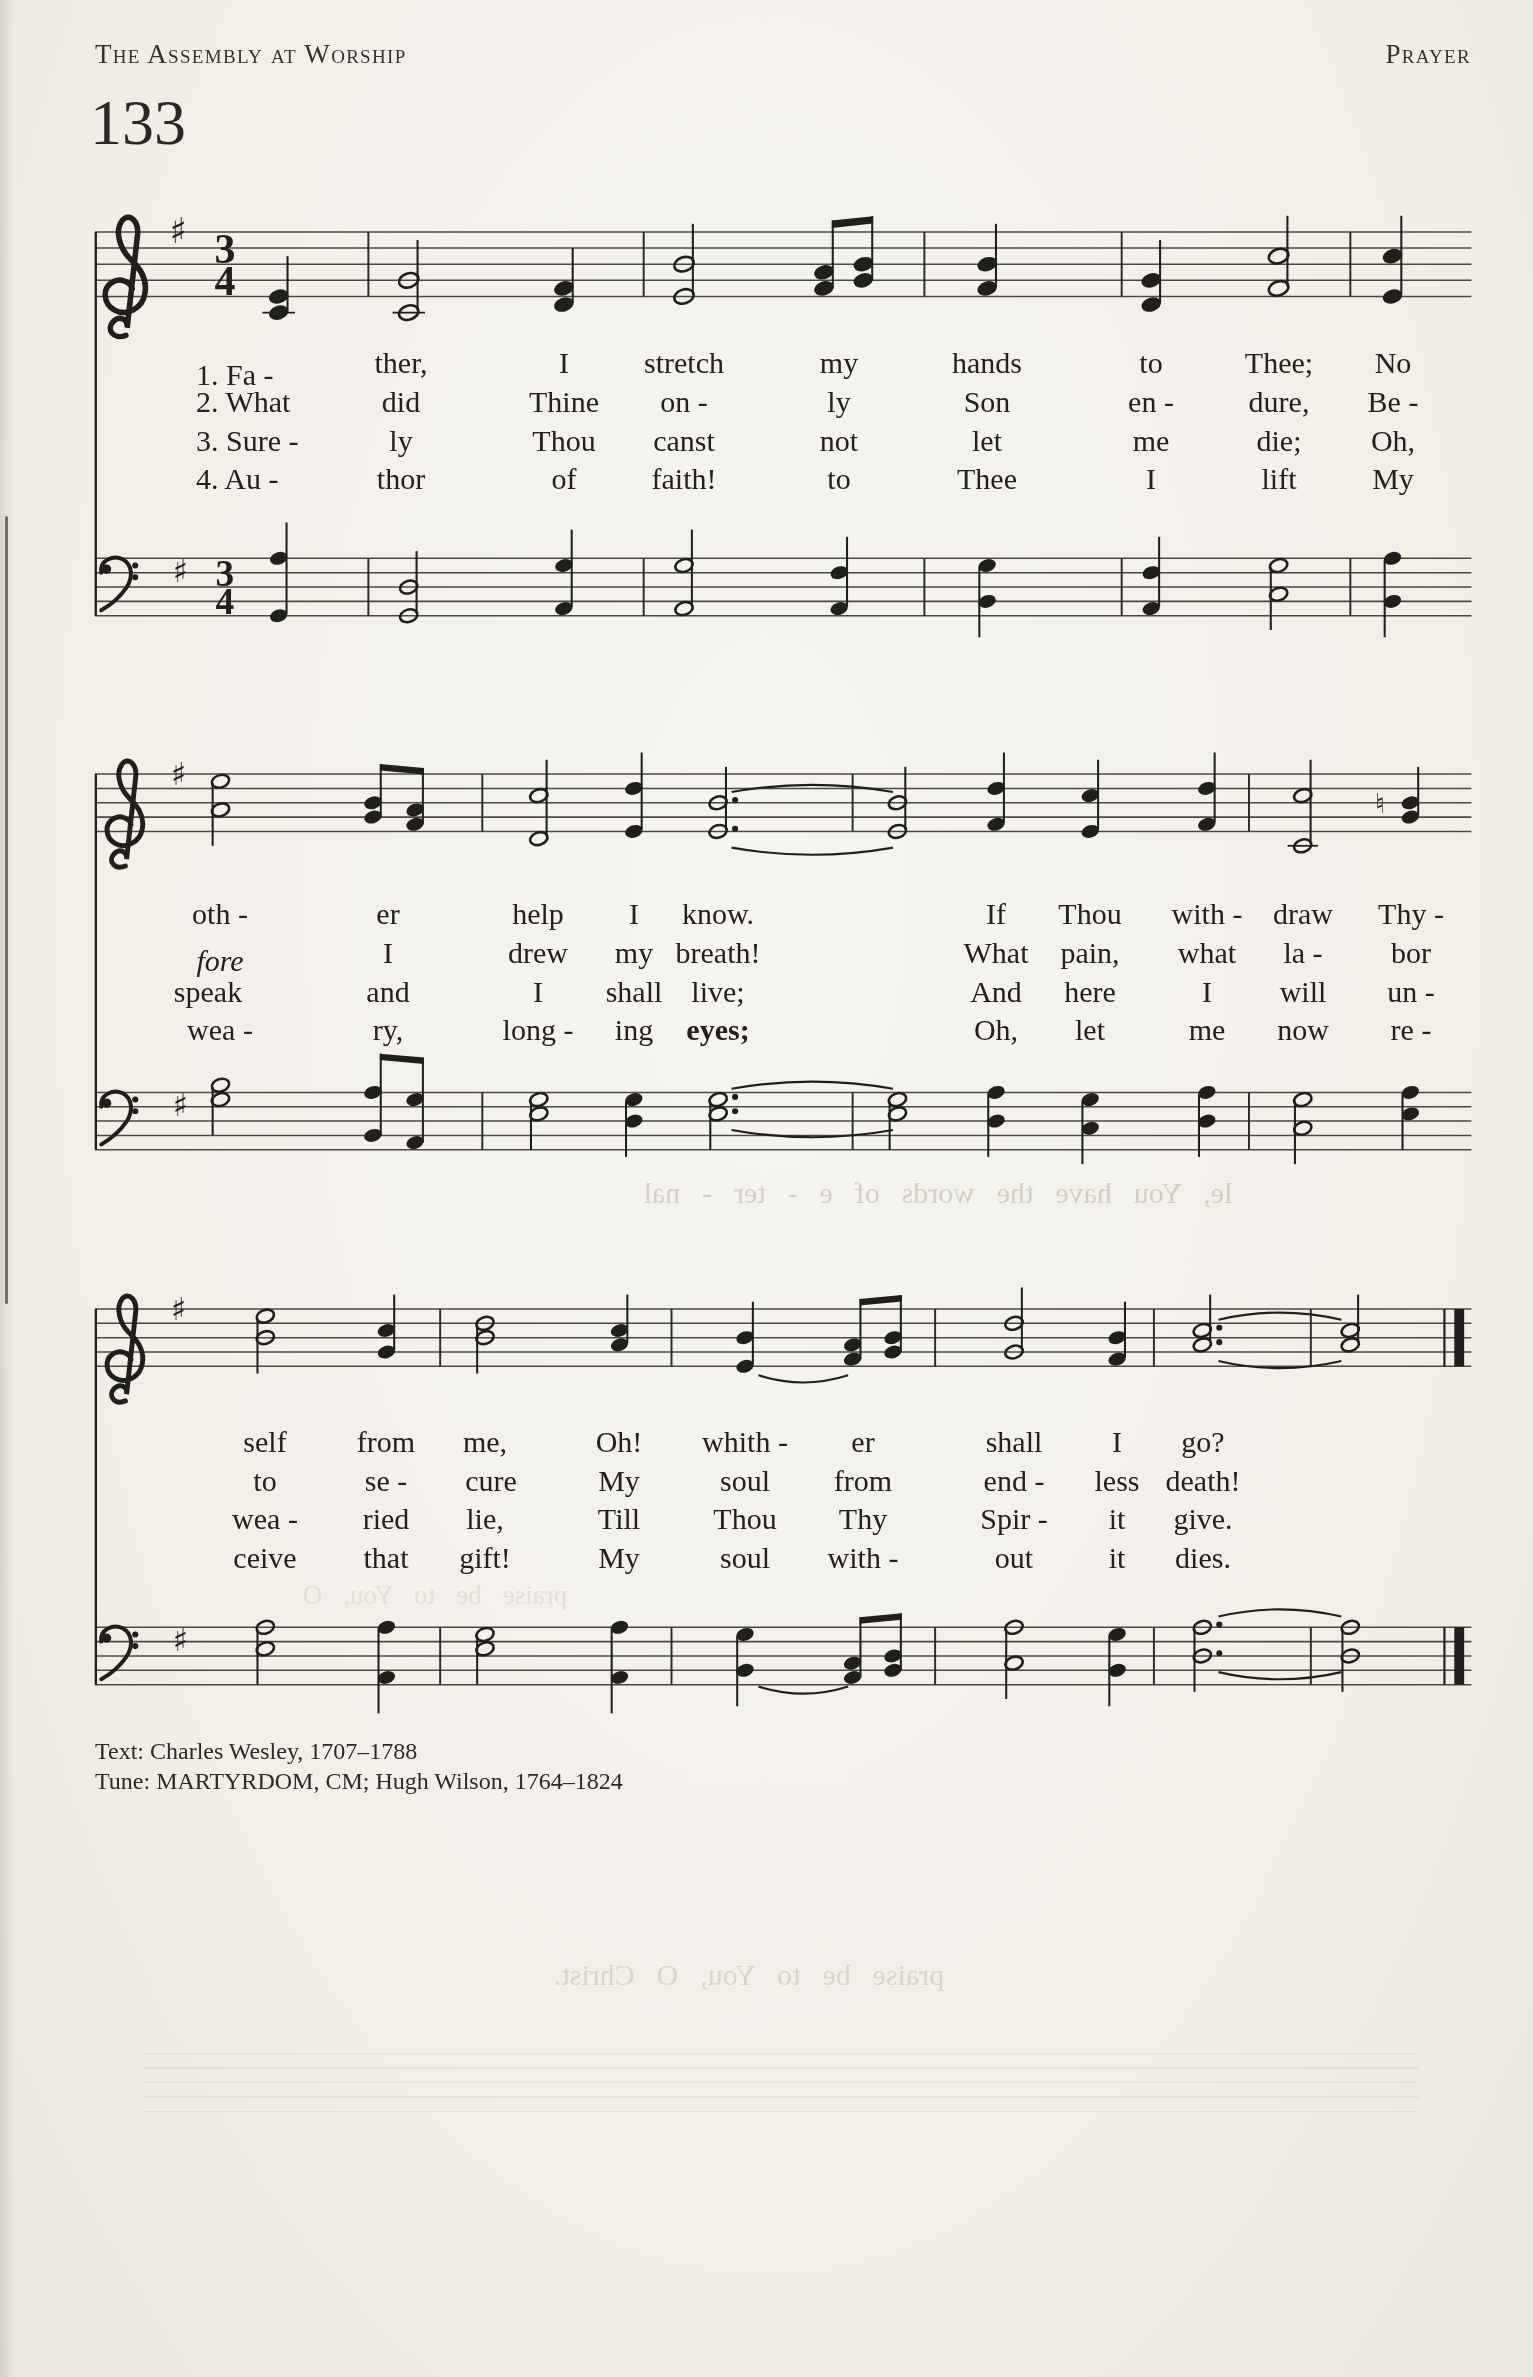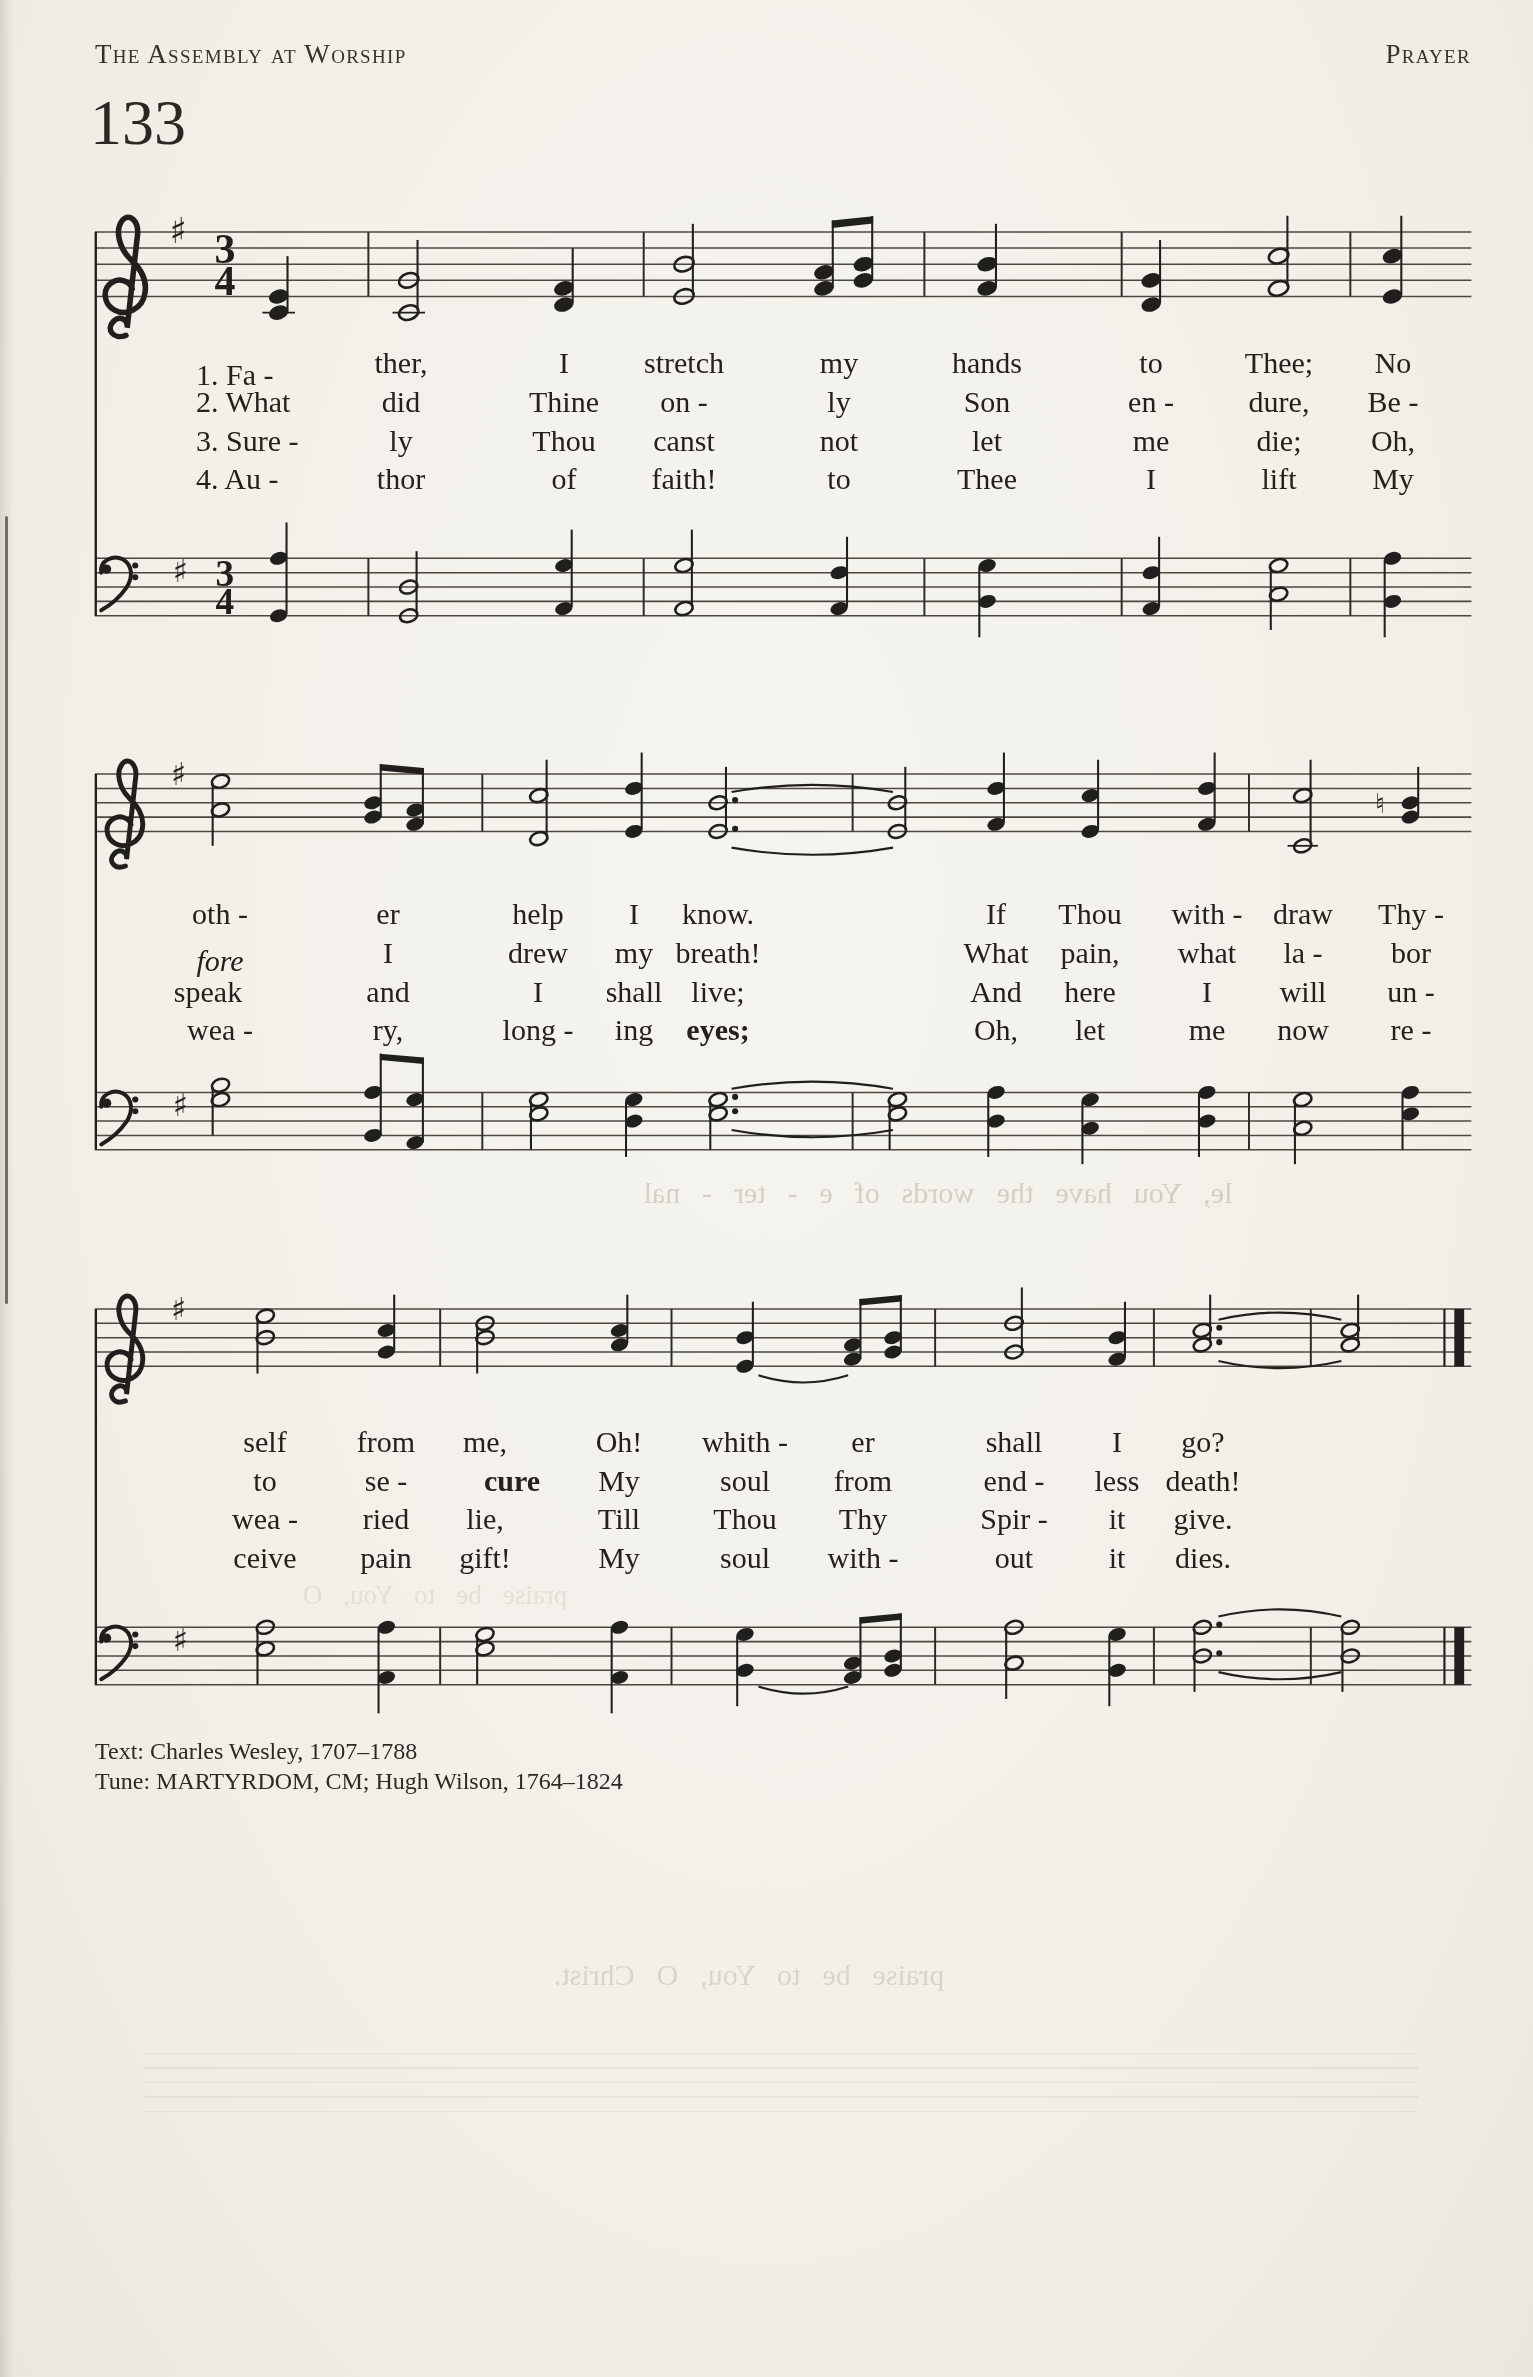--- a/index.html
+++ b/index.html
@@ -473,38 +473,38 @@
       <span class="syll" style="top: 1425px; left: 386px;">from</span>
       <span class="syll" style="top: 1425px; left: 485px;">me,</span>
       <span class="syll" style="top: 1425px; left: 619px;">Oh!</span>
       <span class="syll" style="top: 1425px; left: 745px;">whith -</span>
       <span class="syll" style="top: 1425px; left: 863px;">er</span>
       <span class="syll" style="top: 1425px; left: 1014px;">shall</span>
       <span class="syll" style="top: 1425px; left: 1117px;">I</span>
       <span class="syll" style="top: 1425px; left: 1203px;">go?</span>
       <span class="syll" style="top: 1464px; left: 265px;">to</span>
       <span class="syll" style="top: 1464px; left: 386px;">se -</span>
-      <span class="syll" style="top: 1464px; left: 512px; font-weight: bold;">cure</span>
+      <span class="syll" style="top: 1464px; left: 491px;">cure</span>
       <span class="syll" style="top: 1464px; left: 619px;">My</span>
       <span class="syll" style="top: 1464px; left: 745px;">soul</span>
       <span class="syll" style="top: 1464px; left: 863px;">from</span>
       <span class="syll" style="top: 1464px; left: 1014px;">end -</span>
       <span class="syll" style="top: 1464px; left: 1117px;">less</span>
       <span class="syll" style="top: 1464px; left: 1203px;">death!</span>
       <span class="syll" style="top: 1502px; left: 265px;">wea -</span>
       <span class="syll" style="top: 1502px; left: 386px;">ried</span>
       <span class="syll" style="top: 1502px; left: 485px;">lie,</span>
       <span class="syll" style="top: 1502px; left: 619px;">Till</span>
       <span class="syll" style="top: 1502px; left: 745px;">Thou</span>
       <span class="syll" style="top: 1502px; left: 863px;">Thy</span>
       <span class="syll" style="top: 1502px; left: 1014px;">Spir -</span>
       <span class="syll" style="top: 1502px; left: 1117px;">it</span>
       <span class="syll" style="top: 1502px; left: 1203px;">give.</span>
       <span class="syll" style="top: 1541px; left: 265px;">ceive</span>
-      <span class="syll" style="top: 1541px; left: 386px;">pain</span>
+      <span class="syll" style="top: 1541px; left: 386px;">that</span>
       <span class="syll" style="top: 1541px; left: 485px;">gift!</span>
       <span class="syll" style="top: 1541px; left: 619px;">My</span>
       <span class="syll" style="top: 1541px; left: 745px;">soul</span>
       <span class="syll" style="top: 1541px; left: 863px;">with -</span>
       <span class="syll" style="top: 1541px; left: 1014px;">out</span>
       <span class="syll" style="top: 1541px; left: 1117px;">it</span>
       <span class="syll" style="top: 1541px; left: 1203px; text-align: center;">dies.</span>
     </div>
 
   <div class="credits cred1">Text: Charles Wesley, 1707–1788</div>

